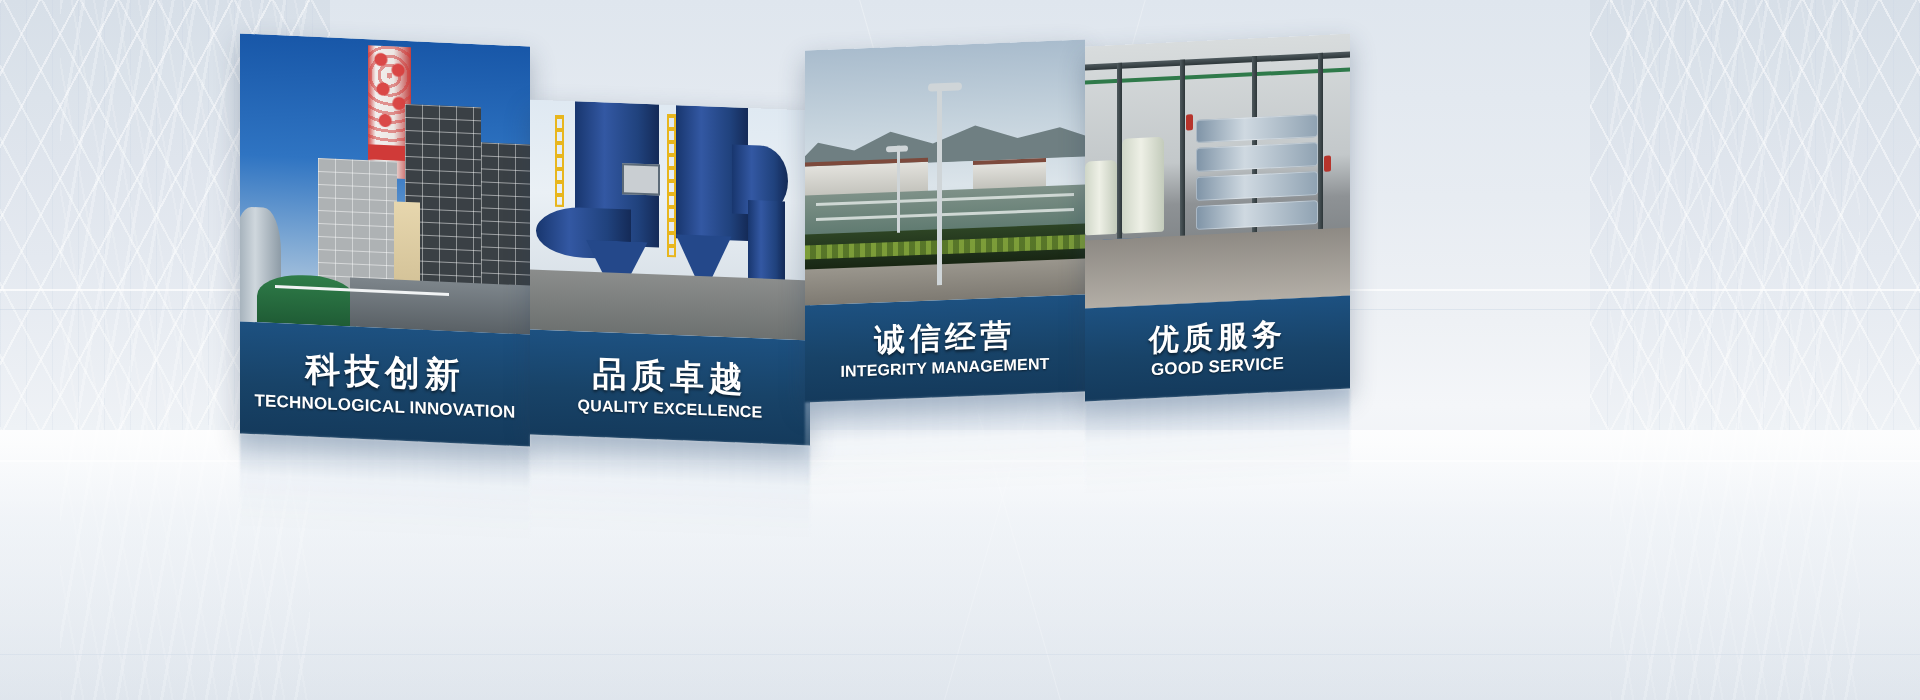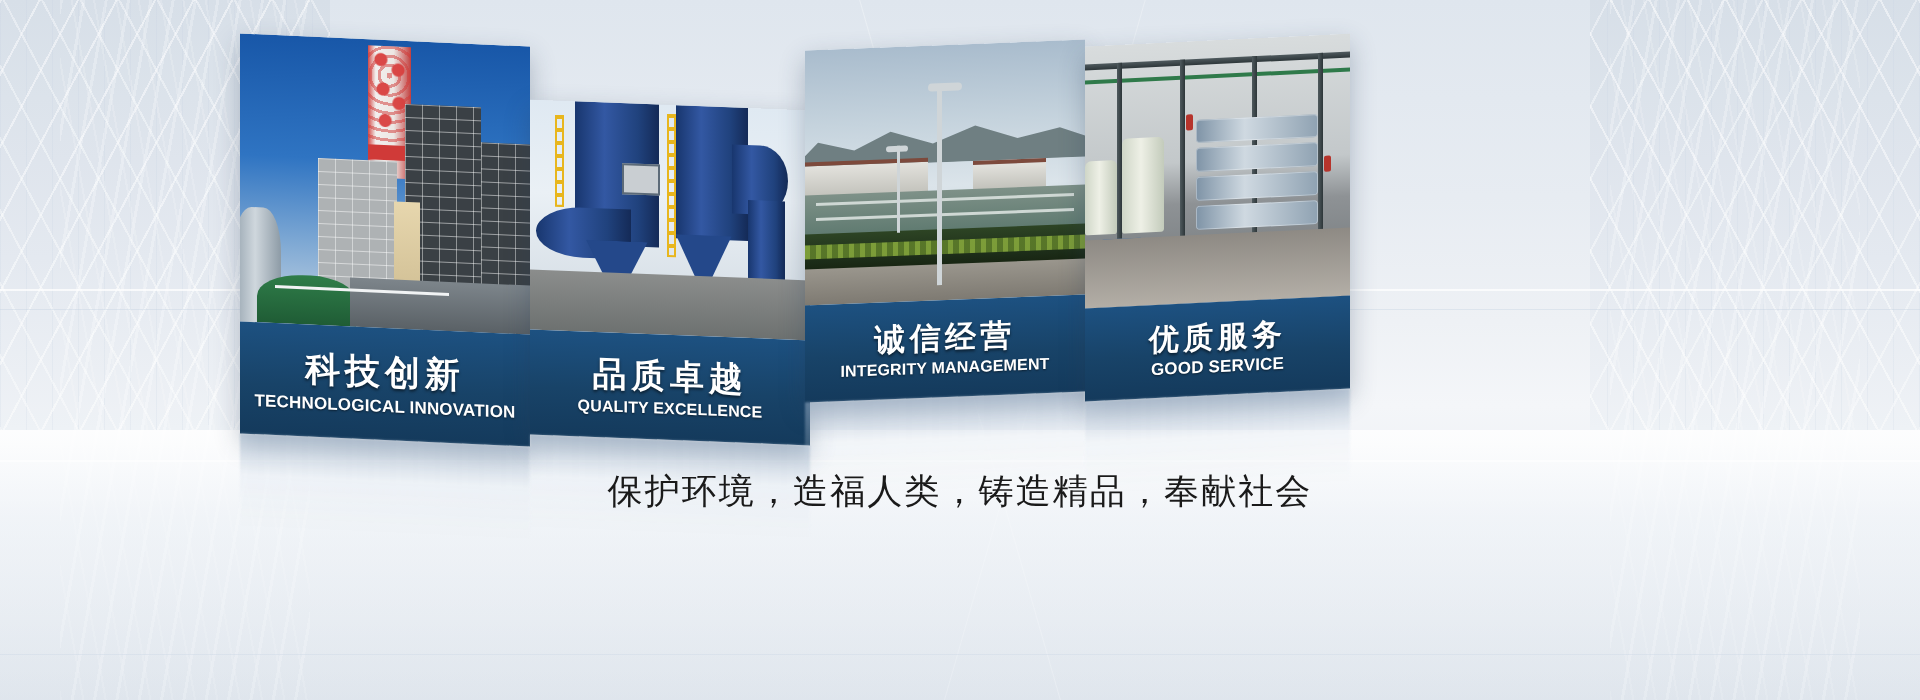--- a/index.html
+++ b/index.html
@@ -228,15 +228,14 @@
       <div style="position:absolute;left:6%;bottom:18%;width:16%;height:8%;background:#3f6fa8;border-radius:3px;"></div>
       <div class="floor4"></div>
     </div>
     <div class="plate">
       <div class="cn" style="font-size:30px;">优质服务</div>
       <div class="en" style="font-size:17px;margin-top:6px;">GOOD SERVICE</div>
     </div>
     <div class="reflect"></div>
   </div>
 
-  <div id="tagline">保护环境，造福人类，铸造精品，奉献社会</div>
 
 </div>
 
 </body></html>

